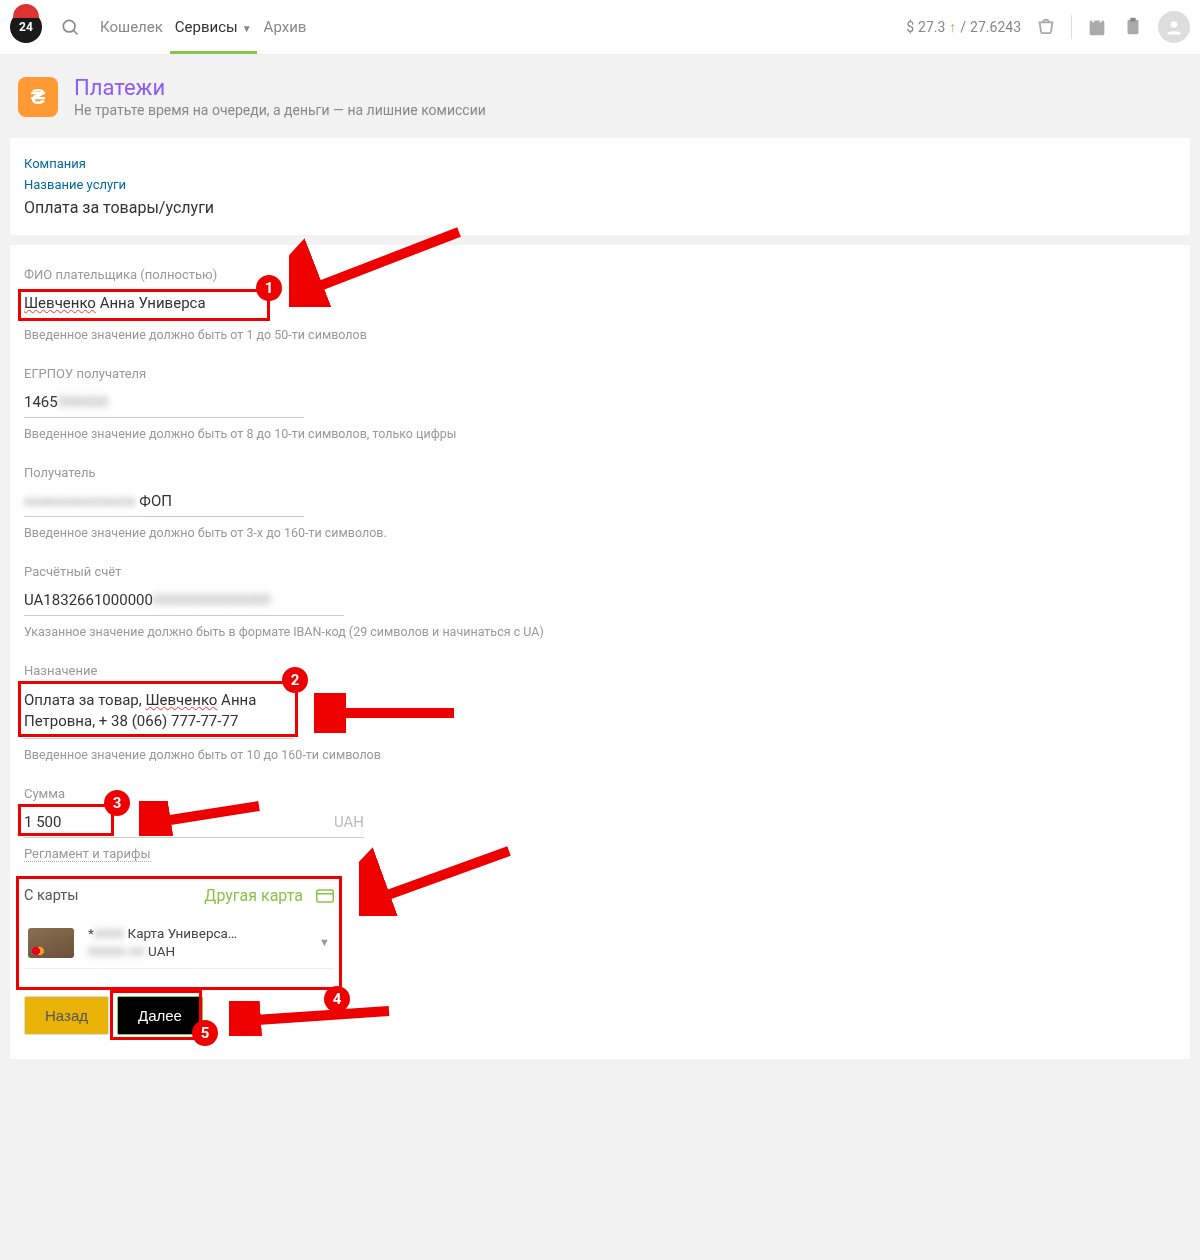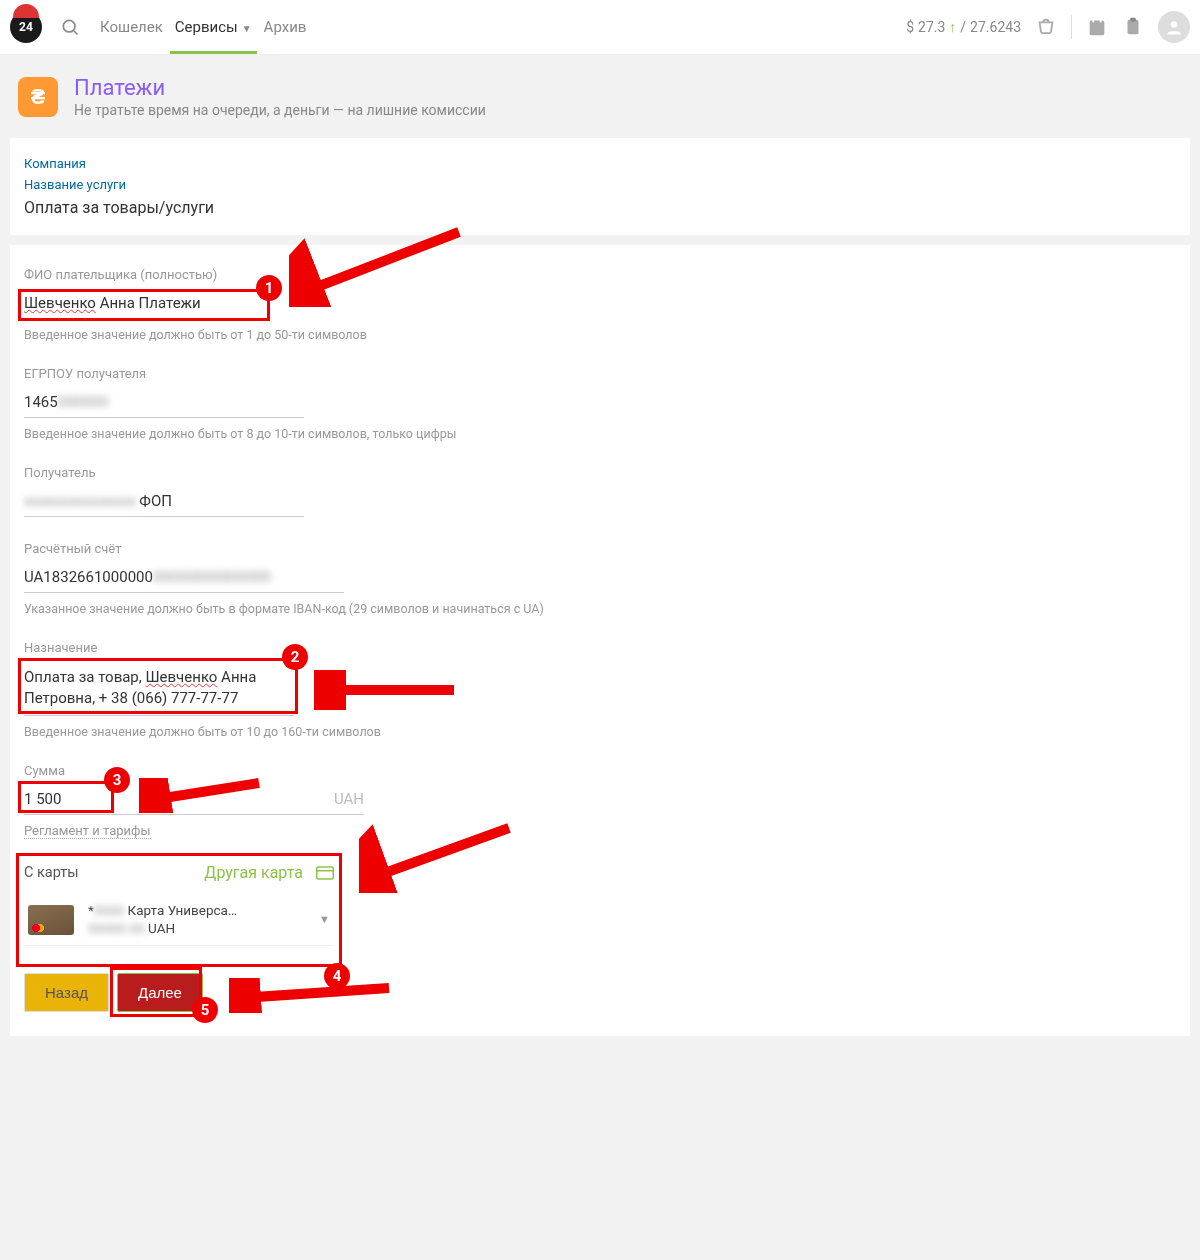--- a/index.html
+++ b/index.html
@@ -53,21 +53,21 @@
   .cc-icon{width:18px;height:14px;}
   .card-item{display:flex;align-items:center;gap:14px;padding:8px 4px;cursor:pointer;border-bottom:1px solid #eee;}
   .card-thumb{width:46px;height:30px;background:linear-gradient(160deg,#8a7050,#6a5038);border-radius:3px;position:relative;}
   .card-thumb::after{content:"";position:absolute;bottom:3px;left:4px;width:12px;height:8px;background:radial-gradient(circle at 4px 4px,#eb001b 4px,transparent 4px),radial-gradient(circle at 8px 4px,#f79e1b 4px,transparent 4px);}
   .card-info{font-size:13.5px;color:#444;line-height:1.3;}
   .card-info .blur{display:inline-block;}
   .dd-arrow{margin-left:auto;color:#999;font-size:11px;}
 
   .actions{display:flex;gap:8px;margin-top:26px;}
   .btn{padding:10px 20px;font-size:15px;border:1px solid #ddd;background:#eab308;color:#555;cursor:pointer;border-radius:2px;}
-  .btn-primary{background:#b91c1c;border-color:#8bc34a;color:#fff;}
+  .btn-primary{background:#000000;border-color:#8bc34a;color:#fff;}
 
   
   .ann-box{position:absolute;border:3px solid #e00;pointer-events:none;z-index:5;}
   .ann-badge{position:absolute;width:26px;height:26px;border-radius:50%;background:#e00;color:#fff;font-weight:bold;display:flex;align-items:center;justify-content:center;font-size:15px;z-index:6;pointer-events:none;}
   .arrow{position:absolute;z-index:5;pointer-events:none;}
 </style>
 </head>
 <body>
 
 <div class="topbar">
@@ -126,21 +126,21 @@
   <span class="label">Компания</span>
   <span class="label">Название услуги</span>
   <div class="value">Оплата за товары/услуги</div>
 </div>
 
 <div class="form-card">
 
   <div class="form-group" style="position:relative;">
     <span class="form-label">ФИО плательщика (полностью)</span>
     <div class="form-input" style="width:240px;">
-      <span class="redwave">Шевченко</span><span> Анна Платежи</span>
+      <span class="redwave">Шевченко</span><span> Анна Универса</span>
     </div>
     <div class="help">Введенное значение должно быть от 1 до 50-ти символов</div>
     <div class="ann-box" style="left:-6px;top:22px;width:252px;height:32px;"></div>
     <div class="ann-badge" style="left:232px;top:8px;">1</div>
     <svg class="arrow" style="left:265px;top:-40px;" width="180" height="80" viewBox="0 0 180 80">
         <defs>
           <marker id="ah1" markerWidth="10" markerHeight="10" refX="2" refY="5" orient="auto">
             <path d="M0,0 L10,5 L0,10 z" fill="#e00"></path>
           </marker>
         </defs>
@@ -154,20 +154,21 @@
       <span>1465</span><span class="blur">000000</span>
     </div>
     <div class="help">Введенное значение должно быть от 8 до 10-ти символов, только цифры</div>
   </div>
 
   <div class="form-group">
     <span class="form-label">Получатель</span>
     <div class="form-input" style="width:280px;">
       <span class="blur">xxxxxxxxxxxxxxx</span><span> ФОП</span>
     </div>
+    <div class="help">Введенное значение должно быть от 3-х до 160-ти символов.</div>
   </div>
 
   <div class="form-group">
     <span class="form-label">Расчётный счёт</span>
     <div class="form-input" style="width:320px;">
       <span>UA1832661000000</span><span class="blur">00000000000000</span>
     </div>
     <div class="help">Указанное значение должно быть в формате IBAN-код (29 символов и начинаться с UA)</div>
   </div>
 

